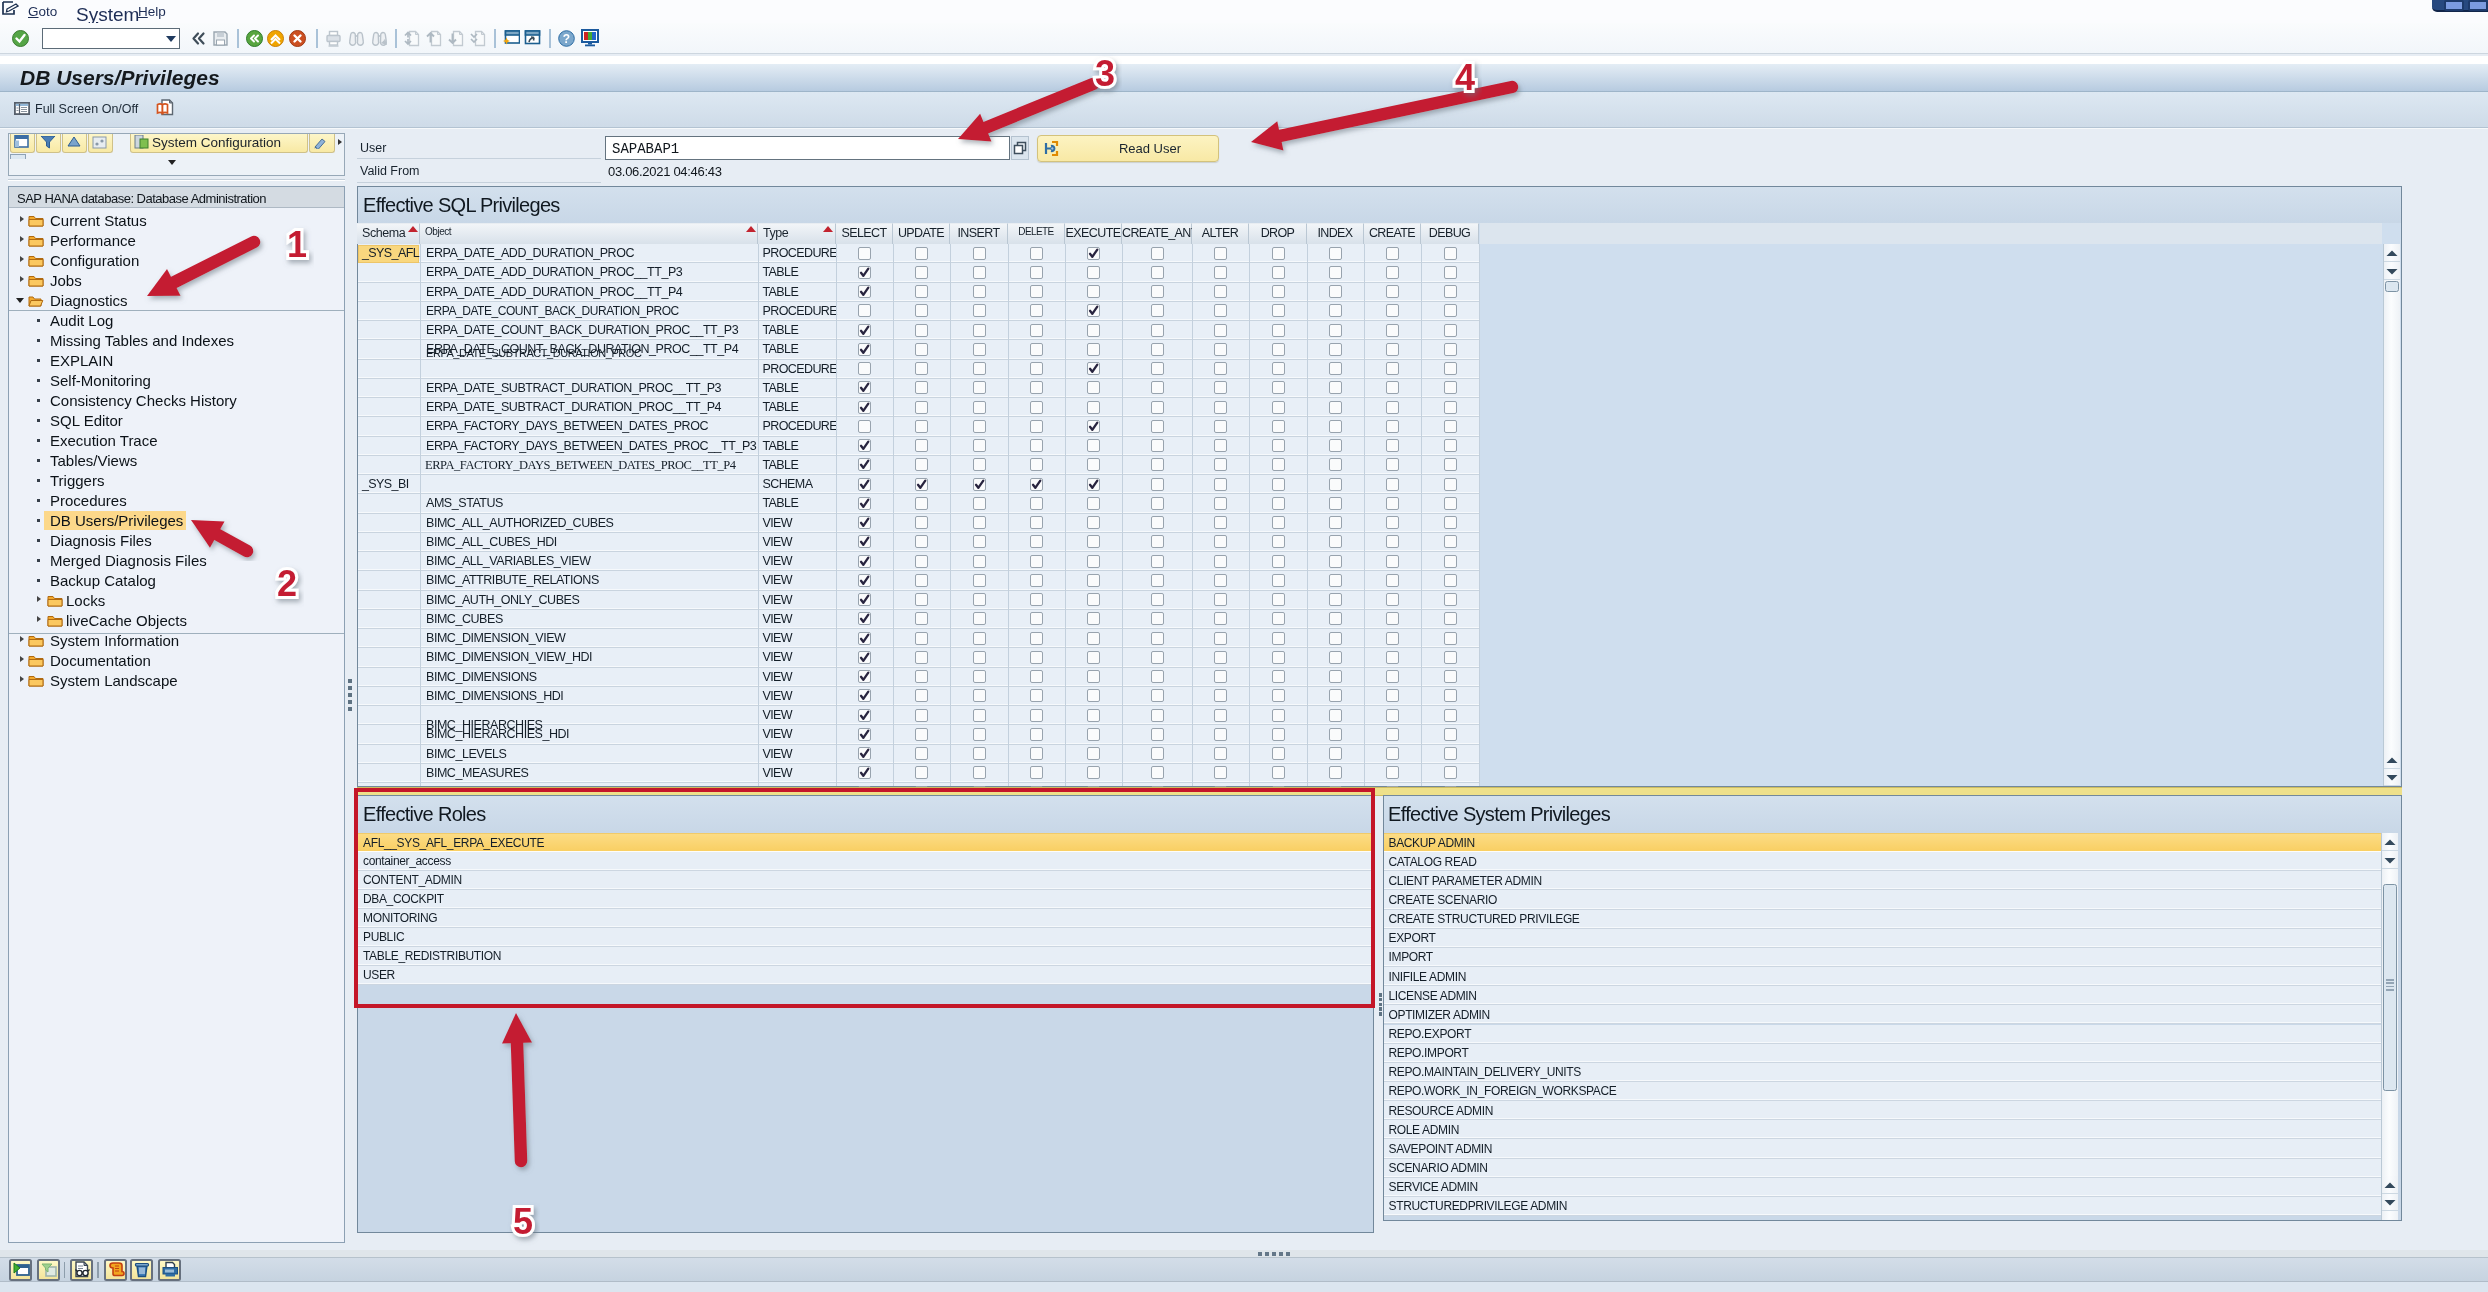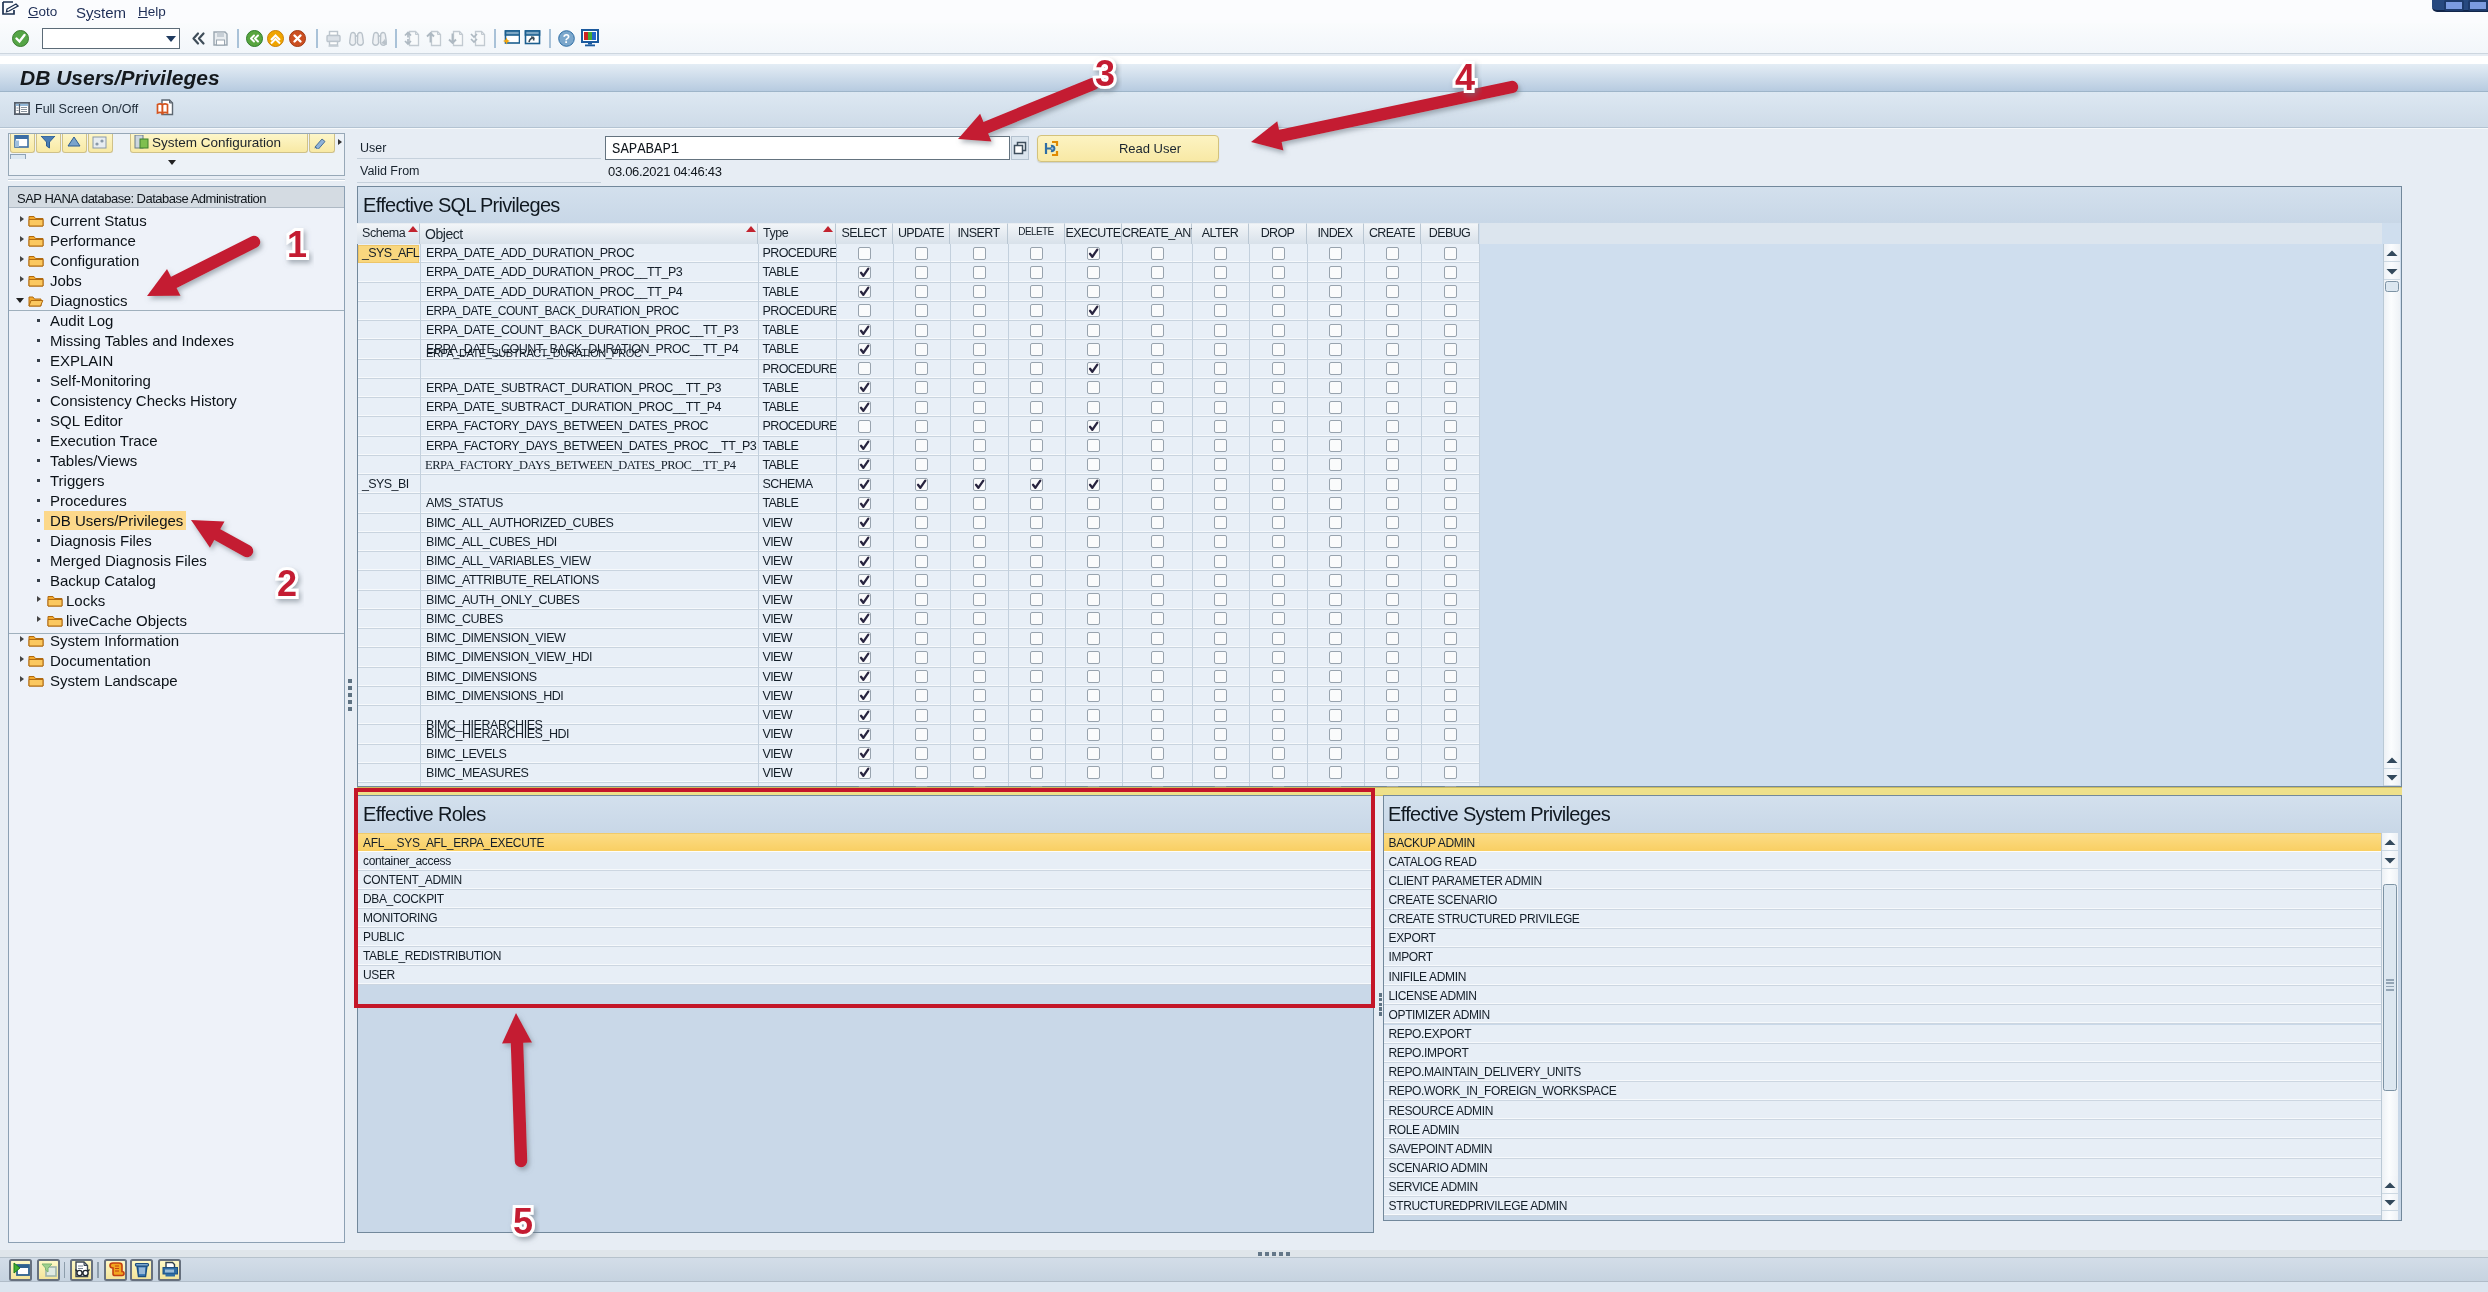--- a/index.html
+++ b/index.html
@@ -6,21 +6,21 @@
  -webkit-font-smoothing:antialiased;}
 .t{position:absolute;white-space:nowrap;}
 </style></head><body>
 
 <div style="position:absolute;left:0px;top:0px;width:2488px;height:23px;background:#fbfcfe;"></div>
 <div style="position:absolute;left:2px;top:1px;width:17px;height:14px;"><svg width="17" height="14" viewBox="0 0 17 14">
       <path d="M1 1 h10 M1 1 v12 h11 v-4" stroke="#1d3050" stroke-width="1.7" fill="none"></path>
       <path d="M5 8 l9 -5 l2 2 l-9 5 l-2.5 0.8 z" fill="#fff" stroke="#1d3050" stroke-width="1.3"></path>
     </svg></div>
 <div class="t" style="left:28px;top:3.5px;font-size:13.5px;color:#1d2d55;"><span style="text-decoration:underline">G</span>oto</div>
-<div class="t" style="left:76px;top:3.5px;font-size:15px;color:#1d2d55;">S<span style="text-decoration:underline">y</span>stem</div>
+<div class="t" style="left:76px;top:3.5px;font-size:19px;color:#1d2d55;">S<span style="text-decoration:underline">y</span>stem</div>
 <div class="t" style="left:138px;top:3.5px;font-size:13.5px;color:#1d2d55;"><span style="text-decoration:underline">H</span>elp</div>
 <div style="position:absolute;left:2432px;top:0px;width:56px;height:10px;background:#27497f;border-radius:0 0 0 5px;border-bottom:2px solid #12264a;"></div>
 <div style="position:absolute;left:2444px;top:0px;width:16px;height:7px;background:#7b9be0;border:2px solid #1d3a6b;border-radius:2px;"></div>
 <div style="position:absolute;left:2468px;top:0px;width:16px;height:7px;background:#7b9be0;border:2px solid #1d3a6b;border-radius:2px;"></div>
 <div style="position:absolute;left:0px;top:23px;width:2488px;height:30px;background:linear-gradient(#fafcfd,#f2f6fa);border-bottom:1px solid #cdd6df;"></div>
 <div style="position:absolute;left:12px;top:30px;width:17px;height:17px;"><svg width="17" height="17" viewBox="0 0 17 17">
       <circle cx="8.5" cy="8.5" r="8" fill="#55a546" stroke="#3d7c33"></circle>
       <path d="M4.5 8.5 L7.5 11.5 L12.5 5" stroke="#fff" stroke-width="2.4" fill="none" stroke-linecap="round"></path>
     </svg></div>
 <div style="position:absolute;left:42px;top:28px;width:138px;height:21px;background:#fff;border:1.5px solid #5c6b77;box-sizing:border-box;"></div>
@@ -282,21 +282,21 @@
 <div class="t" style="left:360px;top:164px;font-size:12.5px;color:#18232e;">Valid From</div>
 <div class="t" style="left:608px;top:164px;font-size:13px;letter-spacing:-0.3px;color:#10161c;">03.06.2021 04:46:43</div>
 <div style="position:absolute;left:357px;top:158px;width:244px;height:1px;background:#c6d1dc;"></div>
 <div style="position:absolute;left:357px;top:182px;width:244px;height:1px;background:#c6d1dc;"></div>
 <div style="position:absolute;left:357px;top:186px;width:2045px;height:601px;background:#cfdeee;border:1px solid #72889b;box-sizing:border-box;"></div>
 <div style="position:absolute;left:358px;top:187px;width:2043px;height:36px;background:linear-gradient(#d3e0ed,#c8d7e7);"></div>
 <div class="t" style="left:363px;top:194px;font-size:20px;letter-spacing:-0.7px;color:#101820;">Effective SQL Privileges</div>
 <div style="position:absolute;left:357px;top:223px;width:63px;height:21px;background:linear-gradient(#f2f5f8,#d8e1ea);border-right:1px solid #bac7d3;box-sizing:border-box;border-top:1px solid #e8edf2;"></div>
 <div class="t" style="left:362px;top:226px;font-size:12.5px;letter-spacing:-0.45px;color:#1a242e;">Schema</div>
 <div style="position:absolute;left:420px;top:223px;width:338px;height:21px;background:linear-gradient(#f2f5f8,#d8e1ea);border-right:1px solid #bac7d3;box-sizing:border-box;border-top:1px solid #e8edf2;"></div>
-<div class="t" style="left:425px;top:226px;font-size:14px;letter-spacing:-0.45px;color:#1a242e;">Object</div>
+<div class="t" style="left:425px;top:226px;font-size:10px;letter-spacing:-0.45px;color:#1a242e;">Object</div>
 <div style="position:absolute;left:758px;top:223px;width:78px;height:21px;background:linear-gradient(#f2f5f8,#d8e1ea);border-right:1px solid #bac7d3;box-sizing:border-box;border-top:1px solid #e8edf2;"></div>
 <div class="t" style="left:763px;top:226px;font-size:12.5px;letter-spacing:-0.45px;color:#1a242e;">Type</div>
 <div style="position:absolute;left:836px;top:223px;width:57px;height:21px;background:linear-gradient(#f2f5f8,#d8e1ea);border-right:1px solid #bac7d3;box-sizing:border-box;border-top:1px solid #e8edf2;"></div>
 <div class="t" style="left:836px;top:226px;width:56px;text-align:center;font-size:12.5px;letter-spacing:-0.6px;color:#16202a;">SELECT</div>
 <div style="position:absolute;left:893px;top:223px;width:57px;height:21px;background:linear-gradient(#f2f5f8,#d8e1ea);border-right:1px solid #bac7d3;box-sizing:border-box;border-top:1px solid #e8edf2;"></div>
 <div class="t" style="left:893px;top:226px;width:56px;text-align:center;font-size:12.5px;letter-spacing:-0.6px;color:#16202a;">UPDATE</div>
 <div style="position:absolute;left:950px;top:223px;width:58px;height:21px;background:linear-gradient(#f2f5f8,#d8e1ea);border-right:1px solid #bac7d3;box-sizing:border-box;border-top:1px solid #e8edf2;"></div>
 <div class="t" style="left:950px;top:226px;width:57px;text-align:center;font-size:12.5px;letter-spacing:-0.6px;color:#16202a;">INSERT</div>
 <div style="position:absolute;left:1008px;top:223px;width:57px;height:21px;background:linear-gradient(#f2f5f8,#d8e1ea);border-right:1px solid #bac7d3;box-sizing:border-box;border-top:1px solid #e8edf2;"></div>
 <div class="t" style="left:1008px;top:226px;width:56px;text-align:center;font-size:10px;letter-spacing:-0.6px;color:#16202a;">DELETE</div>

